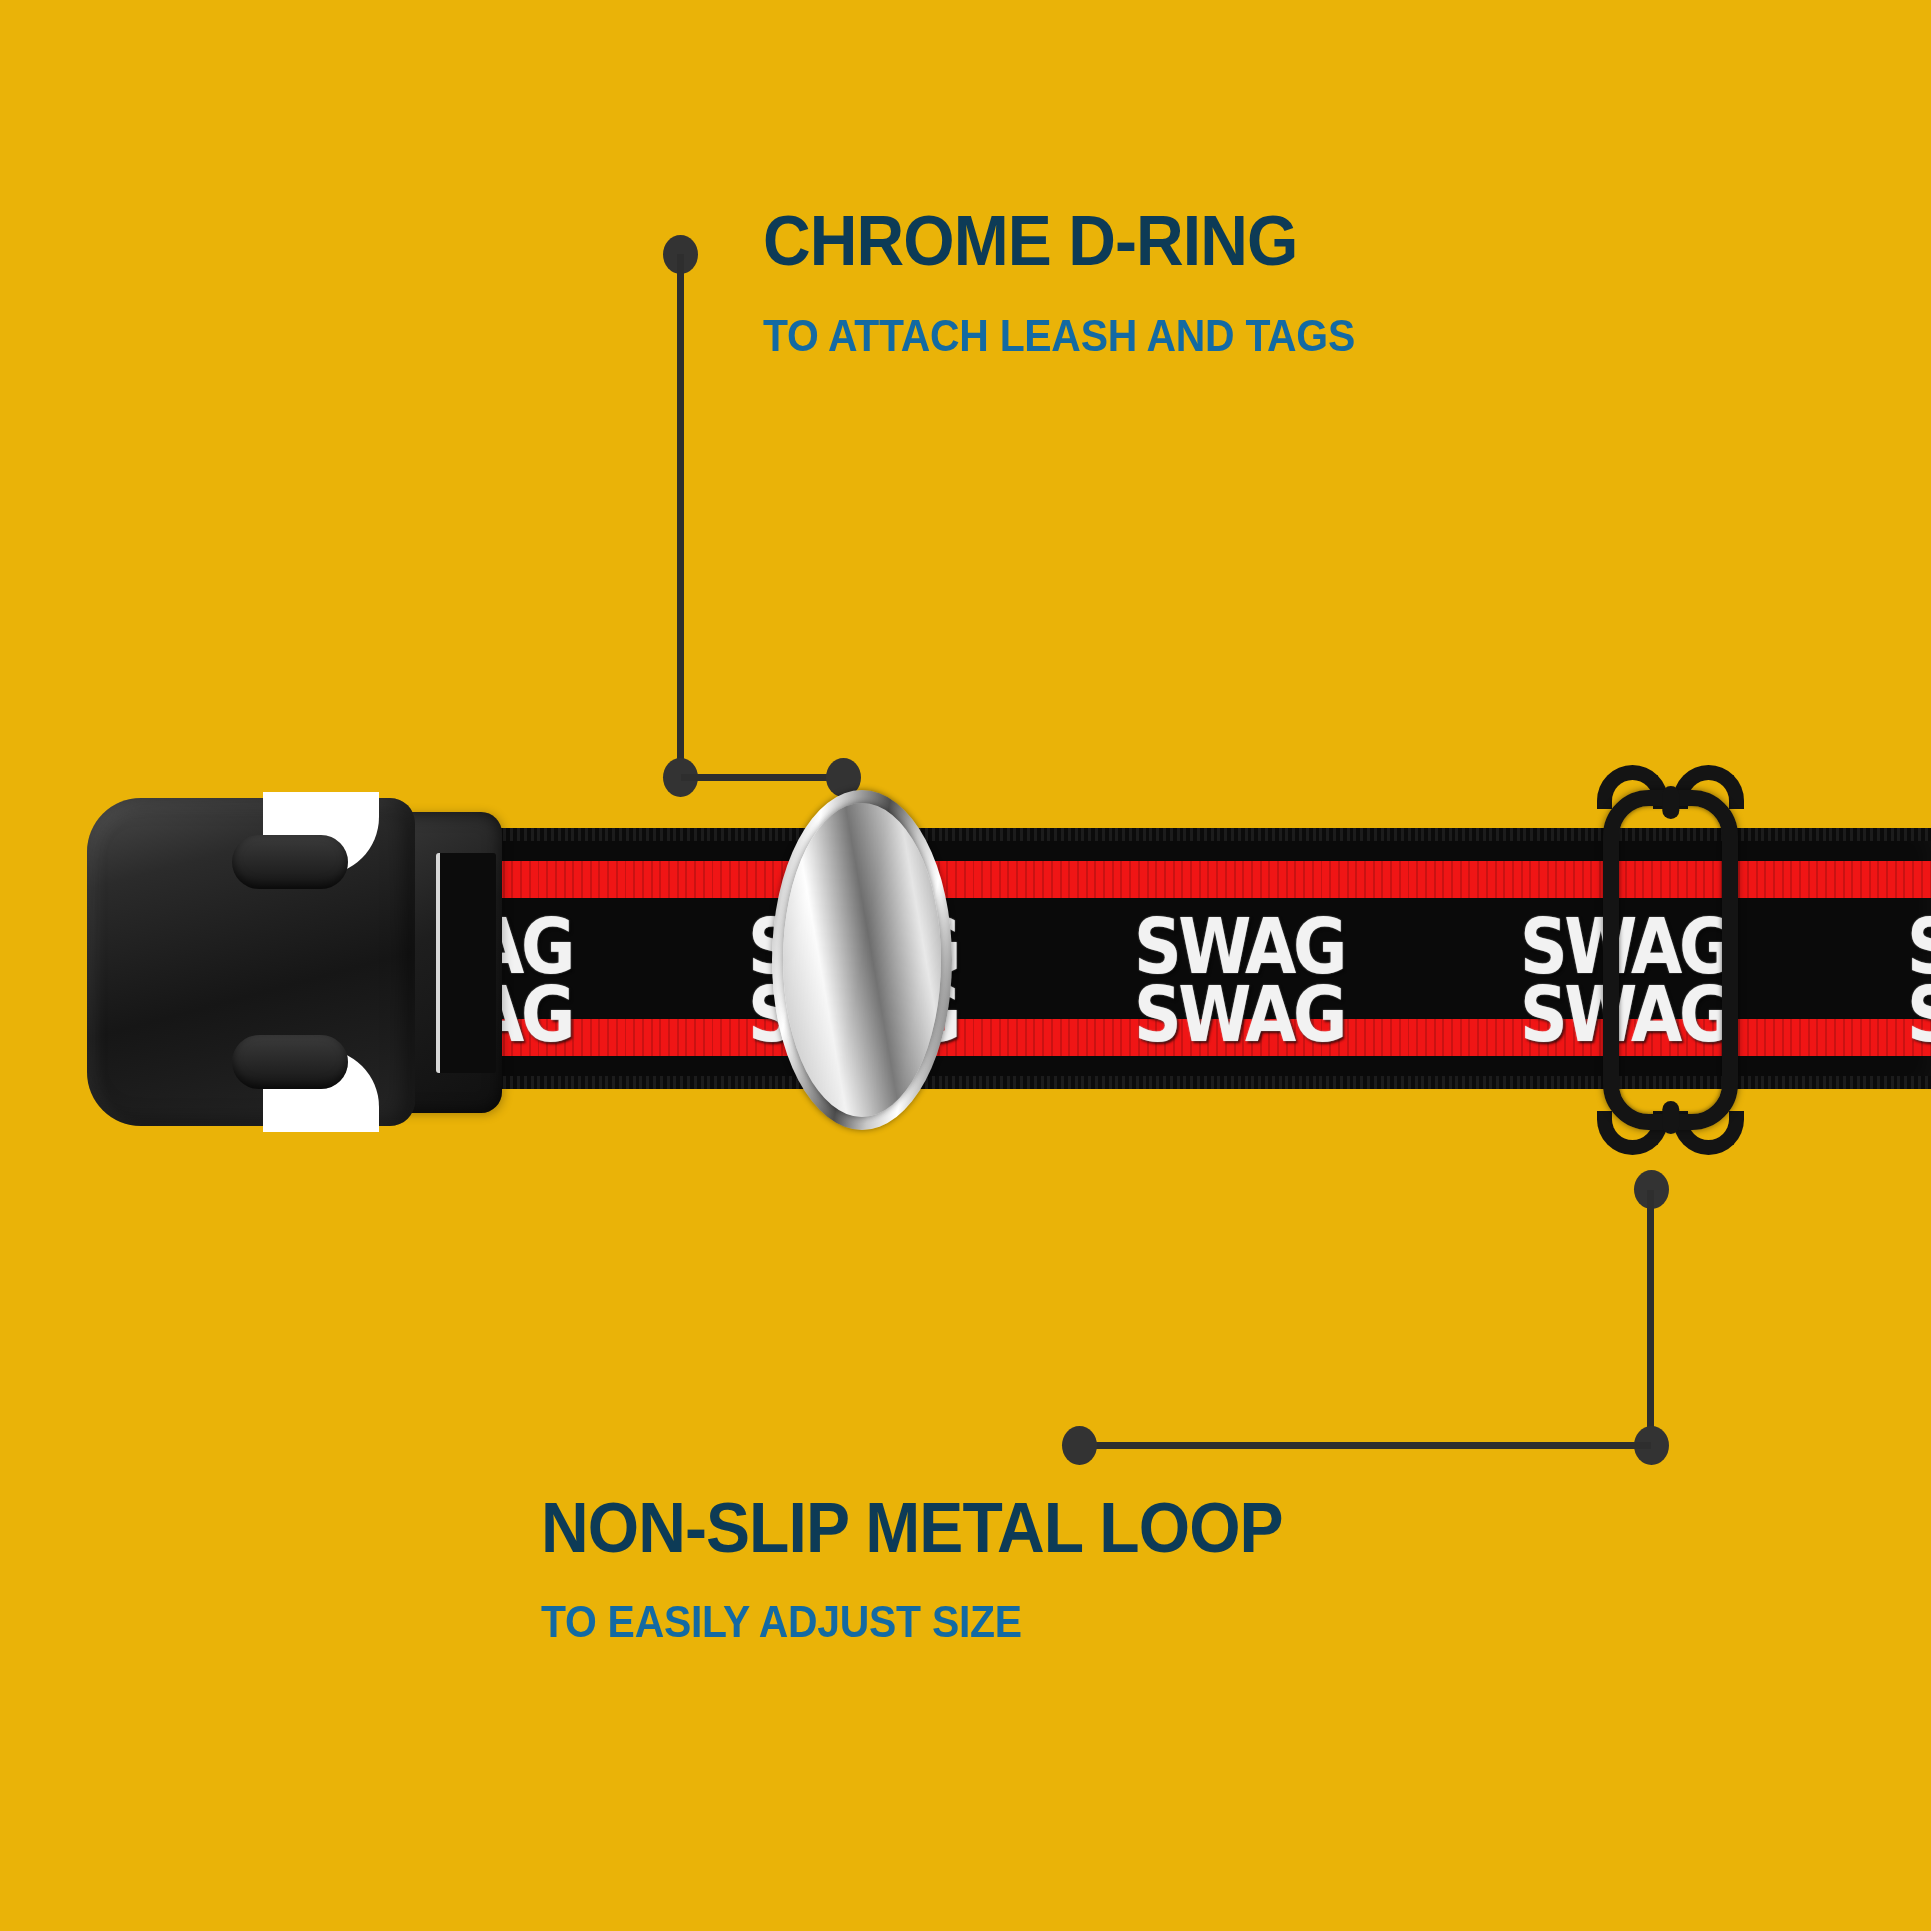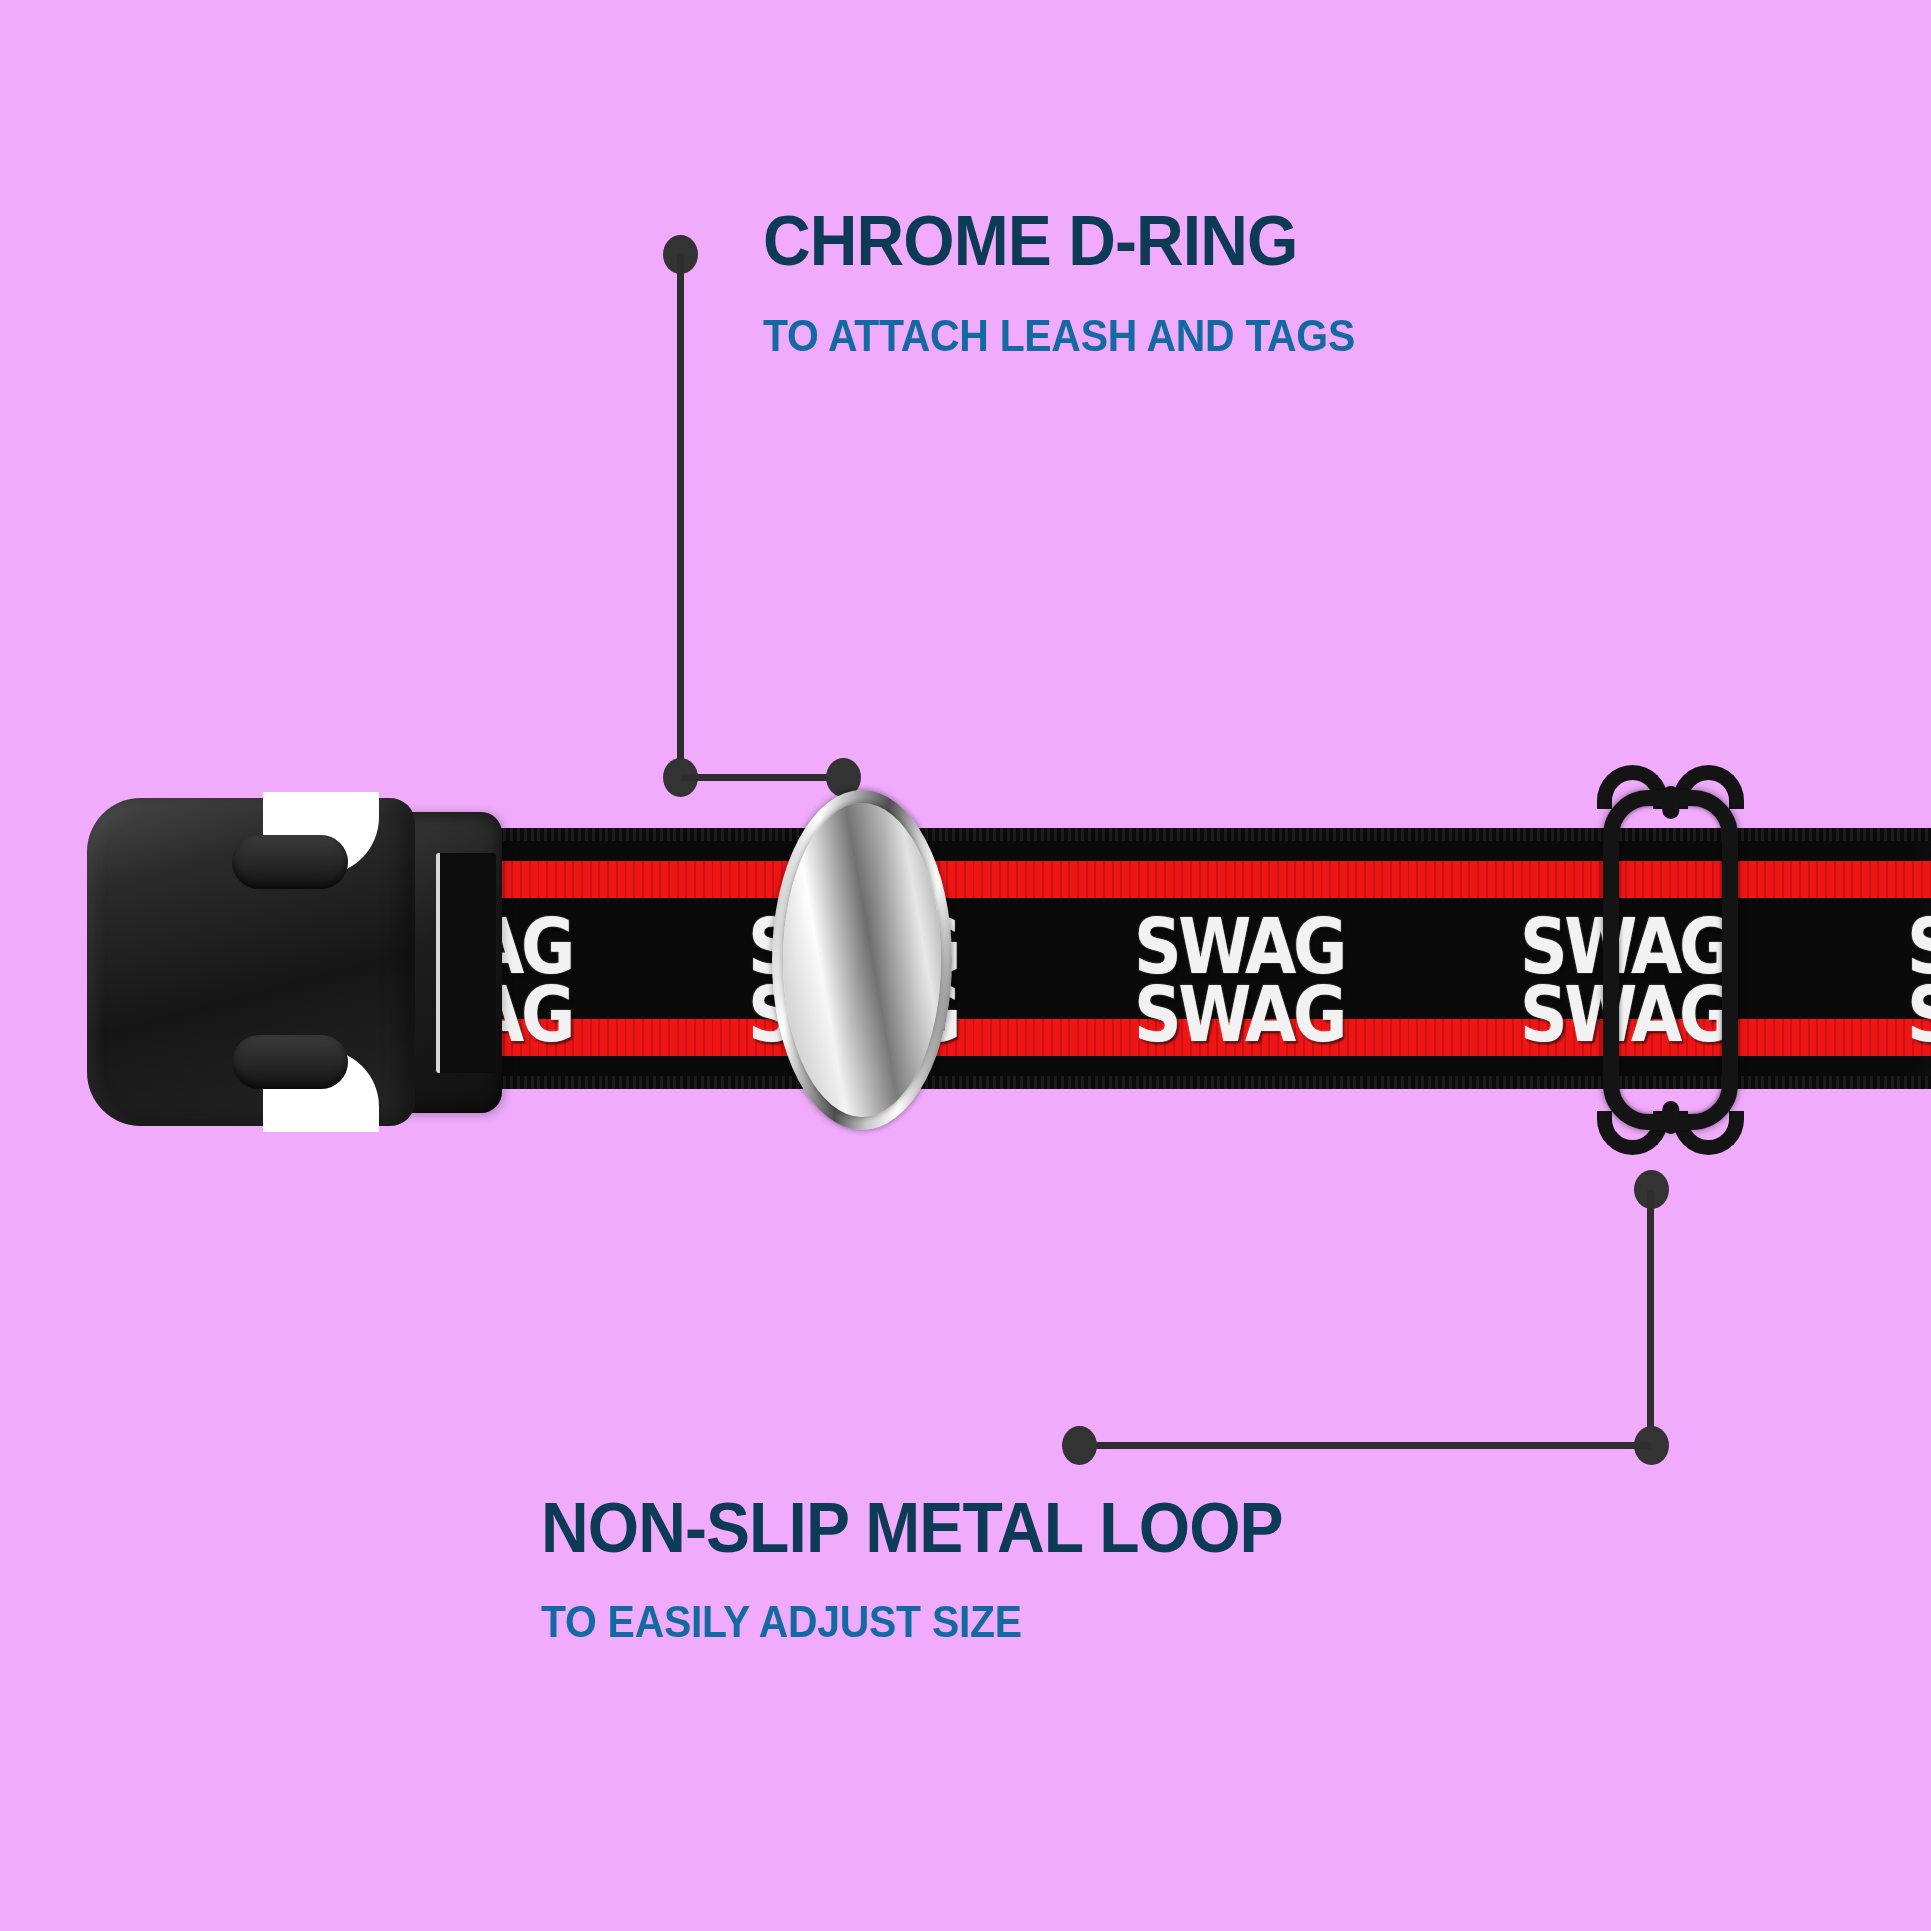--- a/index.html
+++ b/index.html
@@ -7,21 +7,21 @@
     padding: 0;
     background: #ffffff;
   }
   body {
     font-family: "Liberation Sans", sans-serif;
   }
   #stage {
     position: relative;
     width: 1931px;
     height: 1931px;
-    background: #f0abfc;
+    background: #eab308;
     overflow: hidden;
   }
 
   
   .callout-line-v {
     position: absolute;
     background: #2e2e2e;
     width: 6.8px;
   }
   .callout-line-h {

